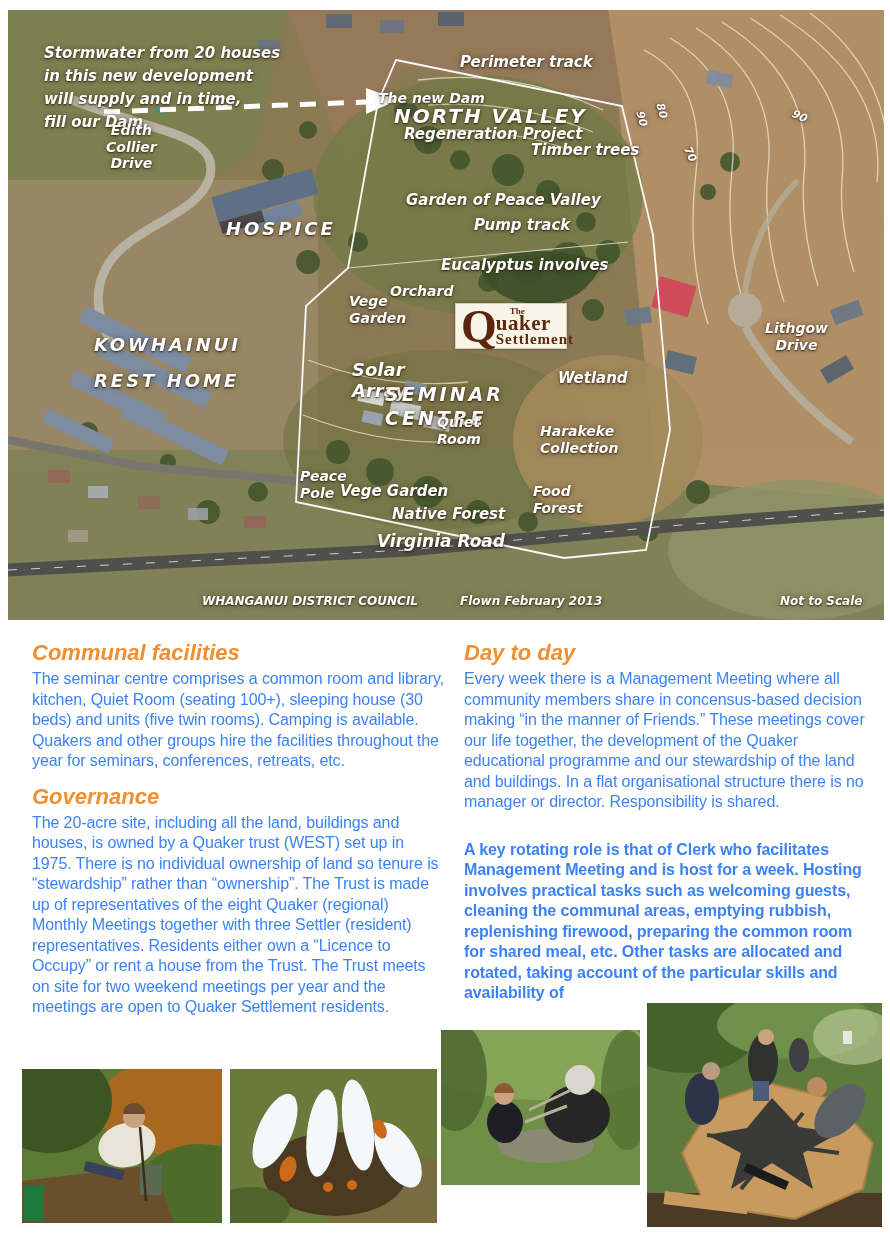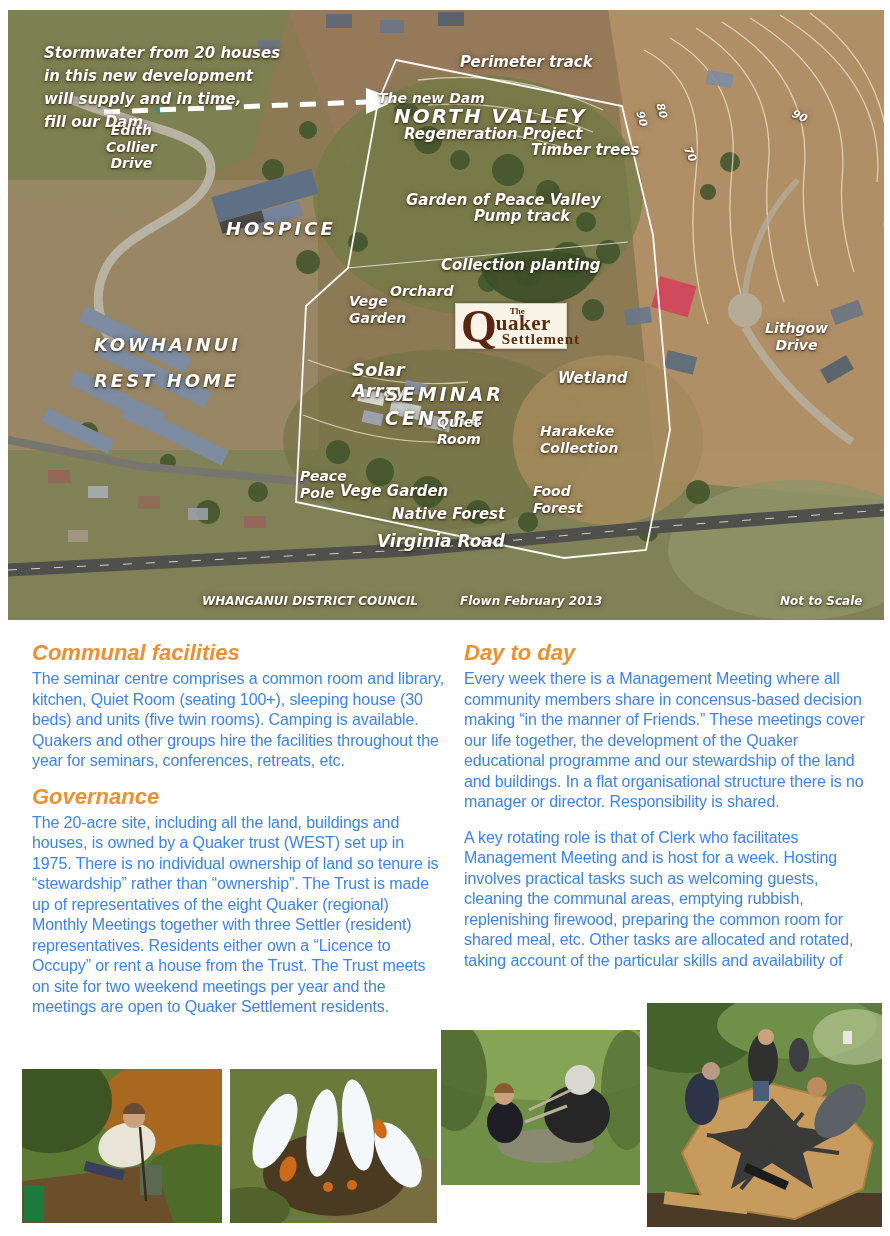--- a/index.html
+++ b/index.html
@@ -16,31 +16,31 @@
              transform-origin:left top;pointer-events:none;}
 
   
   .q-logo{position:absolute;left:447px;top:293px;width:112px;height:46px;background:#f8f4e7;
           border:1px solid #d9d0ba;box-sizing:border-box;display:flex;align-items:flex-start;
           padding:1px 4px 0 5px;font-family:"Liberation Serif",serif;color:#5d2a10;box-shadow:0 0 4px rgba(0,0,0,.35);}
   .q-big{font-size:46px;line-height:44px;font-weight:bold;color:#5d2410;letter-spacing:-2px;}
   .q-right{display:block;margin-left:1px;margin-top:2px;}
   .q-the{display:block;font-size:9px;line-height:8px;font-weight:bold;margin-left:14px;}
   .q-uaker{display:block;font-size:21px;line-height:17px;font-weight:bold;letter-spacing:.5px;}
-  .q-settlement{display:block;font-size:15px;line-height:15px;font-weight:bold;letter-spacing:1px;margin-left:6px;}
+  .q-settlement{display:block;font-size:15px;line-height:15px;font-weight:bold;letter-spacing:1px;}
 
   
   .col{position:absolute;width:414px;}
   .col-left{left:32px;top:640px;}
   .col-right{left:464px;top:640px;width:412px;}
   .sec-h{font-family:"Liberation Sans",sans-serif;font-style:italic;font-weight:700;
          font-size:22px;line-height:26px;color:#ef8f2f;margin:0 0 3px 0;}
   .sec-h.later{margin-top:12px;}
   .sec-p{font-size:16px;line-height:20.5px;color:#3b82f6;margin:0 0 2px 0;letter-spacing:-.1px;}
-  .sec-p + .sec-p{margin-top:15px;}
+  .sec-p + .sec-p{margin-top:27px;font-weight:bold;}
 
   
   .photo{position:absolute;overflow:hidden;}
   .photo svg{display:block;}
   .photo-1{left:22px;top:1069px;width:200px;height:154px;}
   .photo-2{left:230px;top:1069px;width:207px;height:154px;}
   .photo-3{left:441px;top:1030px;width:199px;height:155px;}
   .photo-4{left:647px;top:1003px;width:235px;height:224px;}
 </style>
 </head>
@@ -177,23 +177,23 @@
         <div class="map-label" style="left: 444px; top: 44px; font-size: 15px; padding-left: 8px;">Perimeter track</div>
         <div class="map-label" style="left: 370px; top: 80px; font-size: 14px; text-align: center;">The new Dam</div>
         <div class="map-label" style="left: 386px; top: 95px; font-size: 20px; letter-spacing: 2px;">NORTH VALLEY</div>
         <div class="map-label" style="left: 396px; top: 116px; font-size: 15px;">Regeneration Project</div>
         <div class="map-label" style="left: 523px; top: 132px; font-size: 15px;">Timber trees</div>
         <div class="map-label" style="left: 637px; top: 100px; font-size: 11px; transform: rotate(75deg);">90</div>
         <div class="map-label" style="left: 657px; top: 92px; font-size: 11px; transform: rotate(75deg);">80</div>
         <div class="map-label" style="left: 684px; top: 135px; font-size: 11px; transform: rotate(65deg);">70</div>
         <div class="map-label" style="left: 787px; top: 98px; font-size: 11px; transform: rotate(25deg);">90</div>
         <div class="map-label" style="left: 398px; top: 182px; font-size: 15px;">Garden of Peace Valley</div>
-        <div class="map-label" style="left: 466px; top: 198px; font-size: 15px;">Pump track</div>
+        <div class="map-label" style="left: 466px; top: 207px; font-size: 15px;">Pump track</div>
         <div class="map-label" style="left: 218px; top: 208px; font-size: 18px; letter-spacing: 3px;">HOSPICE</div>
-        <div class="map-label" style="left: 433px; top: 247px; font-size: 15px;">Collection planting</div>
+        <div class="map-label" style="left: 433px; top: 247px; font-size: 15px;">Eucalyptus involves</div>
         <div class="map-label" style="left: 382px; top: 273px; font-size: 14px;">Orchard</div>
         <div class="map-label" style="left: 341px; top: 283px; font-size: 14px;">Vege
 Garden</div>
         <div class="map-label" style="left: 86px; top: 317px; font-size: 18px; line-height: 36px; letter-spacing: 3px;">KOWHAINUI
 REST HOME</div>
         <div class="map-label" style="left: 757px; top: 310px; font-size: 14px; text-align: center;">Lithgow
 Drive</div>
         <div class="map-label" style="left: 344px; top: 349px; font-size: 18px;">Solar
 Array</div>
         <div class="map-label" style="left: 377px; top: 372px; font-size: 19px; line-height: 24px; letter-spacing: 3px;">SEMINAR

